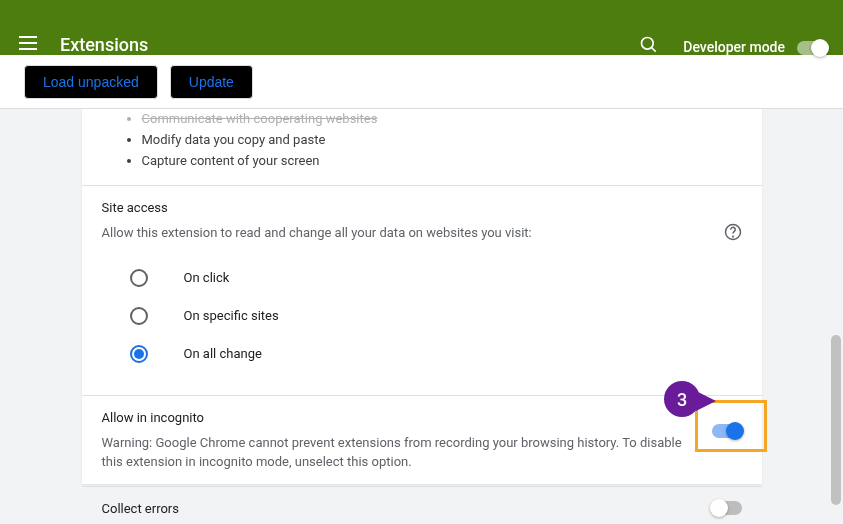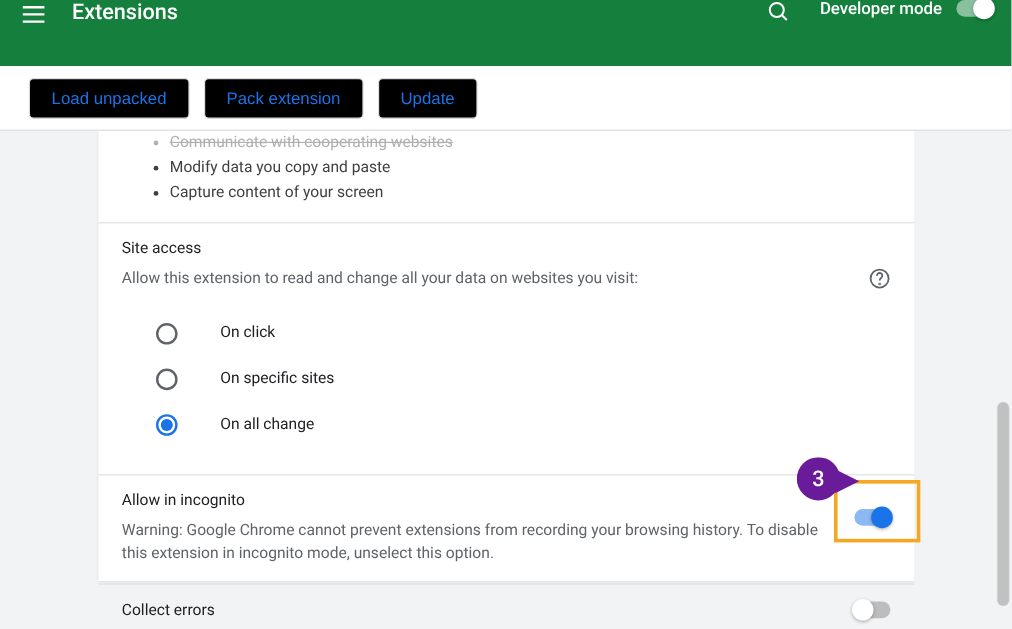--- a/index.html
+++ b/index.html
@@ -5,24 +5,24 @@
 * { box-sizing: border-box; margin: 0; padding: 0; }
 body {
   font-family: Roboto, Arial, sans-serif;
   background: #f1f3f4;
   width: 843px;
   height: 524px;
   overflow: hidden;
   position: relative;
 }
 .header {
-  background: #15803d;
+  background: #4d7c0f;
   height: 55px;
   display: flex;
-  align-items: flex-start;
+  align-items: flex-end;
   padding: 0 16px;
   color: #fff;
 }
 .menu-icon { width: 24px; height: 24px; cursor: pointer; }
 .menu-icon line { stroke: #fff; stroke-width: 2; }
 .header-title { font-size: 18px; margin-left: 20px; font-weight: 500; flex: 0 0 auto; }
 .header-spacer { flex: 1; }
 .search-icon { width: 20px; height: 20px; margin-right: 24px; cursor: pointer; }
 .dev-mode-label { font-size: 14px; font-weight: 500; margin-right: 12px; }
 .toggle {
@@ -133,21 +133,20 @@
       <line x1="20" y1="20" x2="15" y2="15"></line>
   </svg>
   <span class="dev-mode-label">Developer mode</span>
   <div class="toggle white-on">
       <div class="knob"></div>
     </div>
 </div>
 
 <div class="toolbar">
   <button class="btn">Load unpacked</button>
-  <button class="btn">Pack extension</button>
   <button class="btn">Update</button>
 </div>
 
 <div class="content-wrap">
   <div class="card">
 
     <div class="section" style="padding-top:0;">
       <ul>
         <li style="text-decoration:line-through; color:#b0b0b0;">Communicate with cooperating websites</li>
         <li>Modify data you copy and paste</li>

